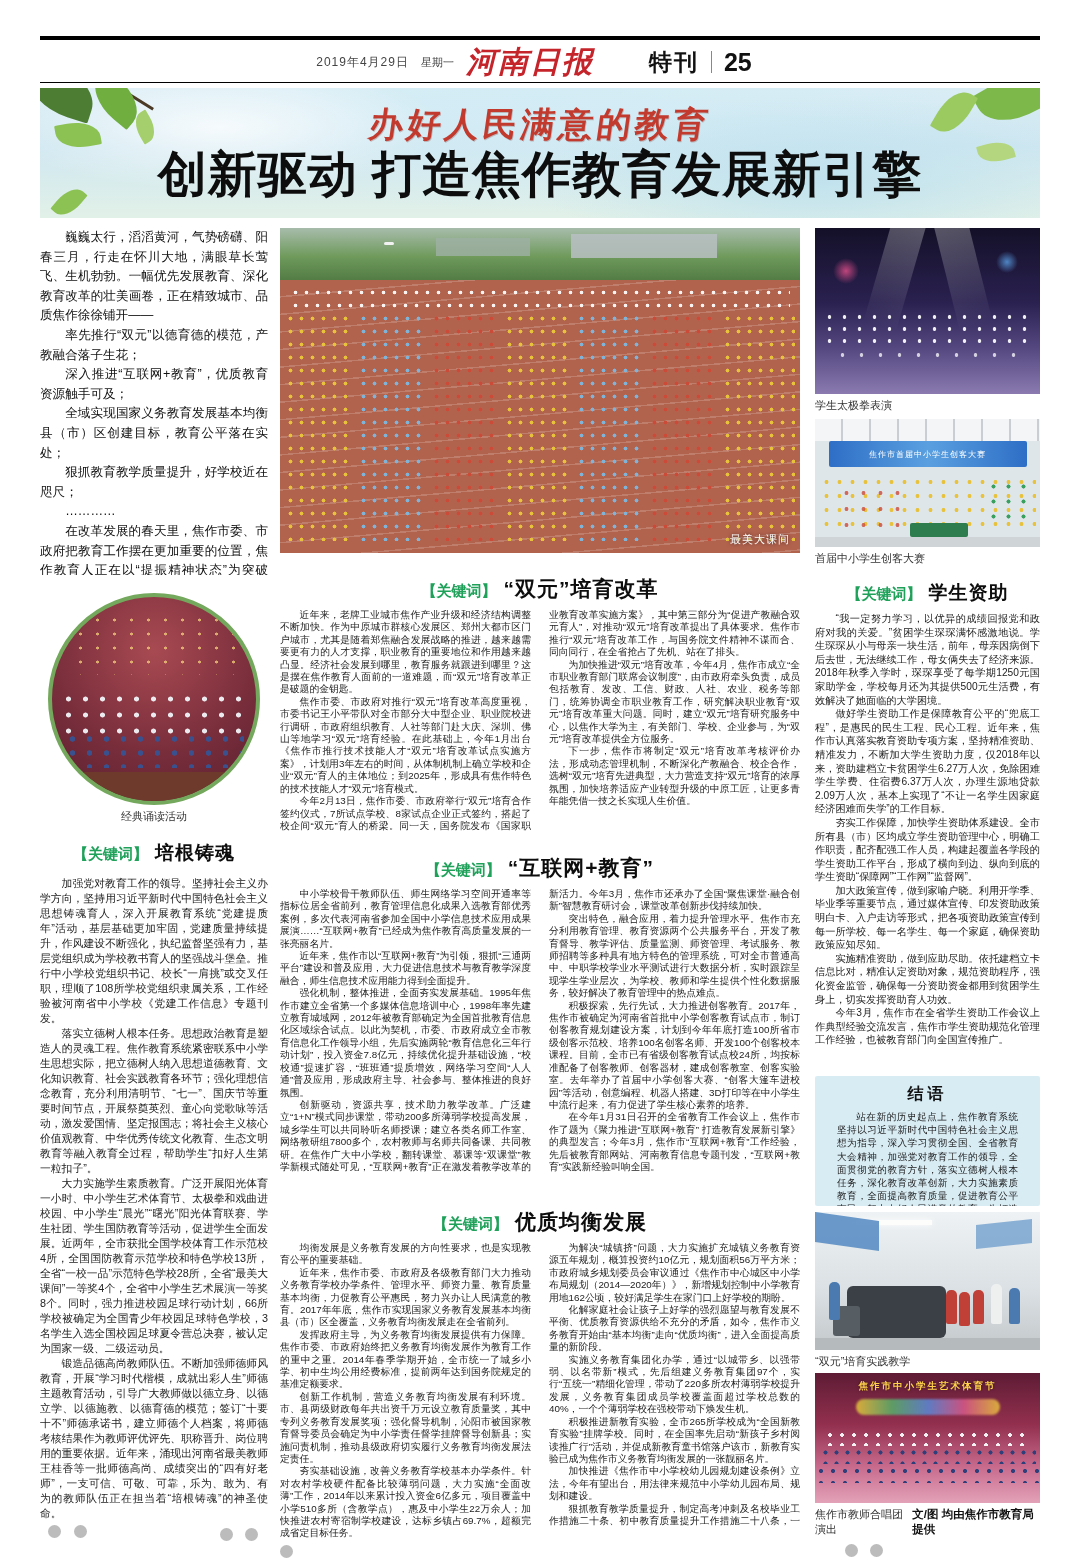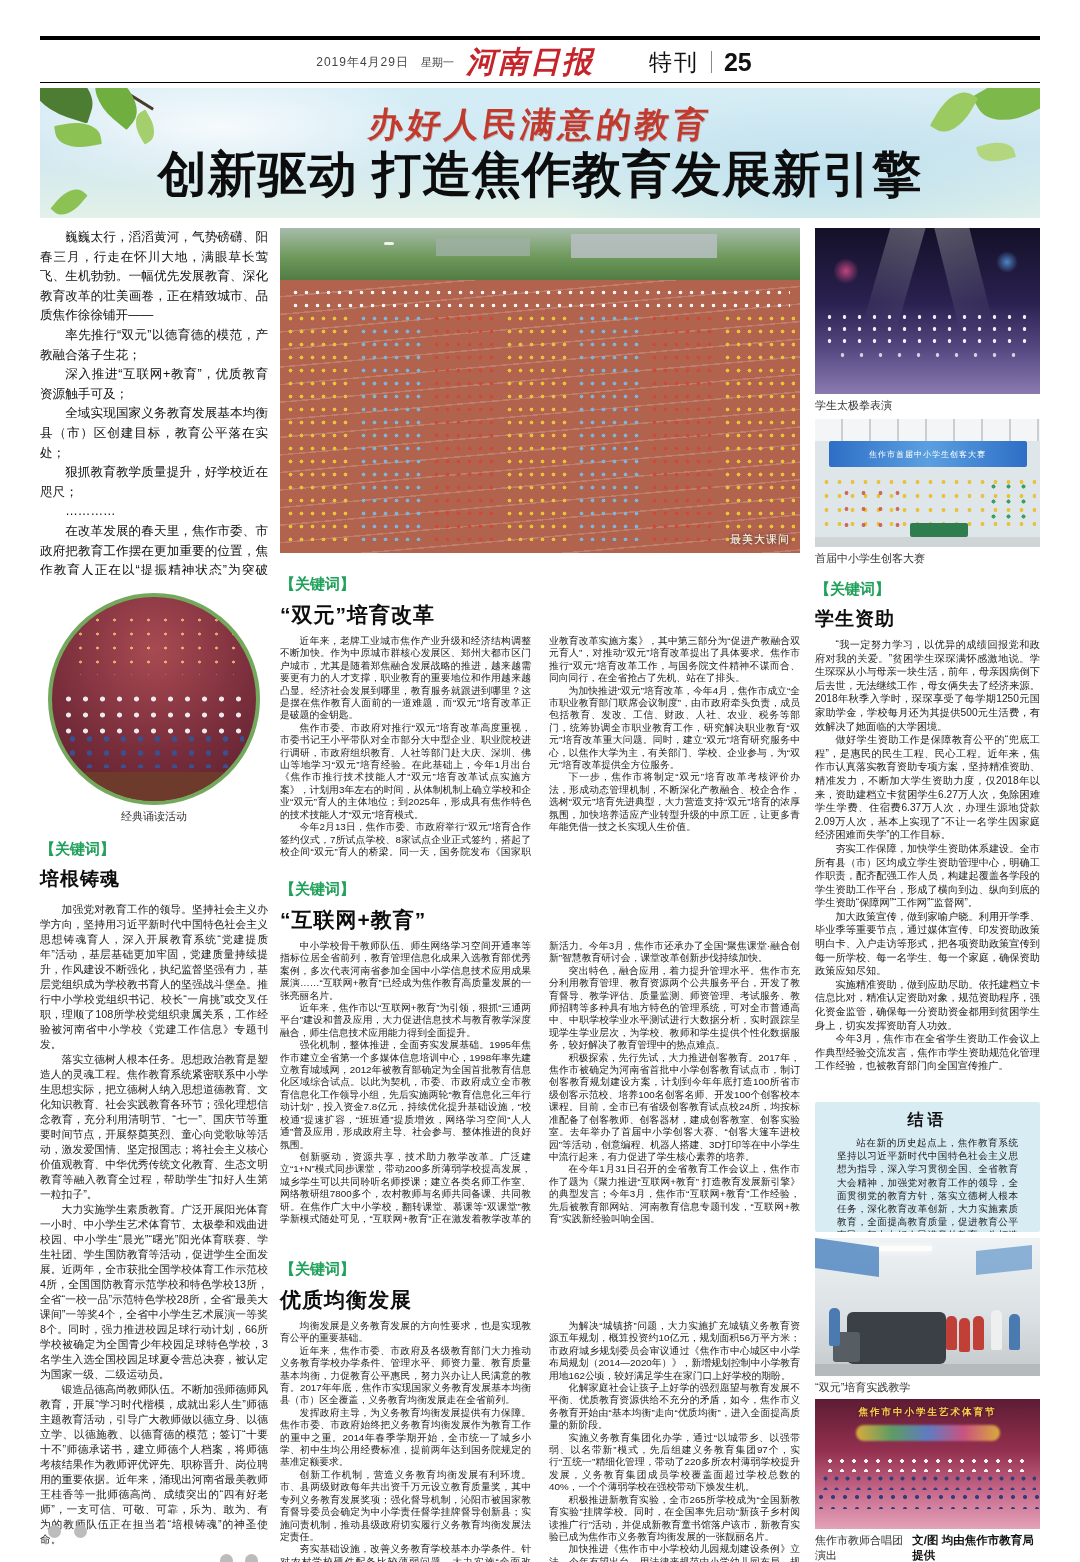--- a/index.html
+++ b/index.html
@@ -4,21 +4,21 @@
 <style>
   html,body{margin:0;padding:0;background:#e9e9e9;}
   .page{position:relative;width:1080px;height:1562px;margin:0 auto;background:#ffffff;
         font-family:"Liberation Sans","DejaVu Sans",sans-serif;color:#1a1a1a;overflow:hidden;}
   
   .top-rule{position:absolute;left:40px;right:40px;top:36px;height:4px;background:#000;}
   .header{position:absolute;left:0;right:12px;top:46px;height:32px;display:flex;justify-content:center;align-items:center;gap:12px;}
   .hdr-date{font-size:12px;color:#444;letter-spacing:1px;}
   .hdr-week{font-size:11px;color:#444;}
   .masthead{font-family:"DejaVu Serif","Liberation Serif",serif;font-style:italic;font-weight:bold;font-size:30px;color:#c5242b;letter-spacing:2px;line-height:1;}
-  .edition{font-size:23px;font-weight:400;color:#111;letter-spacing:2px;padding-left:43px;}
+  .edition{font-size:23px;font-weight:700;color:#111;letter-spacing:2px;padding-left:43px;}
   .hdr-bar{display:inline-block;width:1px;height:22px;background:#888;}
   .pageno{font-size:25px;font-weight:700;color:#111;}
   .header-rule{position:absolute;left:40px;right:40px;top:82px;height:1px;background:#000;}
   
   .banner{position:absolute;left:40px;right:40px;top:88px;height:130px;overflow:hidden;
     background:
       radial-gradient(ellipse 320px 90px at 18% 30%,rgba(255,255,255,.8),transparent 70%),
       radial-gradient(ellipse 380px 110px at 78% 70%,rgba(190,225,238,.9),transparent 75%),
       radial-gradient(ellipse 500px 140px at 50% 10%,rgba(210,236,245,.9),transparent 80%),
       linear-gradient(180deg,#d9edf5 0%,#cfe7f1 45%,#e2f1e8 100%);}
@@ -34,21 +34,21 @@
   .branch{position:absolute;left:30px;top:-4px;width:90px;height:3px;background:#4a3a26;transform:rotate(32deg);}
   .slogan{position:absolute;left:0;right:0;top:14px;text-align:center;font-size:34px;font-weight:900;
           color:#c23a2e;transform:skewX(-8deg);letter-spacing:4px;text-shadow:1px 1px 0 rgba(120,30,20,.25);}
   .headline{position:absolute;left:0;right:0;top:54px;text-align:center;font-size:49px;font-weight:900;color:#0d0d0d;letter-spacing:1px;}
   
   .col-left{position:absolute;left:40px;top:228px;width:228px;}
   .col-mid{position:absolute;left:280px;top:228px;width:520px;}
   .col-right{position:absolute;left:815px;top:228px;width:225px;}
   p{margin:0;text-indent:2em;text-align:justify;}
   .intro{height:347px;overflow:hidden;font-size:12.6px;line-height:19.6px;color:#111;}
-  .kw-head{display:flex;justify-content:center;align-items:baseline;gap:7px;white-space:nowrap;flex-direction:column;}
+  .kw-head{display:flex;justify-content:center;align-items:baseline;gap:7px;white-space:nowrap;}
   .kw-tag{color:#1fa15a;font-weight:700;font-size:15px;}
   .kw-title{font-weight:900;font-size:21px;letter-spacing:1px;color:#0d0d0d;}
   .kw-head.small .kw-title{font-size:19px;}
   .twocol{column-count:2;column-gap:18px;column-fill:auto;overflow:hidden;font-size:9.8px;line-height:12.4px;color:#222;}
   .s1{height:233px;margin-top:6px;}
   .s2{height:308px;margin-top:6px;}
   .s3{height:300px;margin-top:6px;}
   .mid-head1{margin-top:22px;}
   .mid-head2,.mid-head3{margin-top:12px;}
   .peigen-body{height:643px;overflow:hidden;margin-top:10px;font-size:10.8px;line-height:15px;color:#222;}

